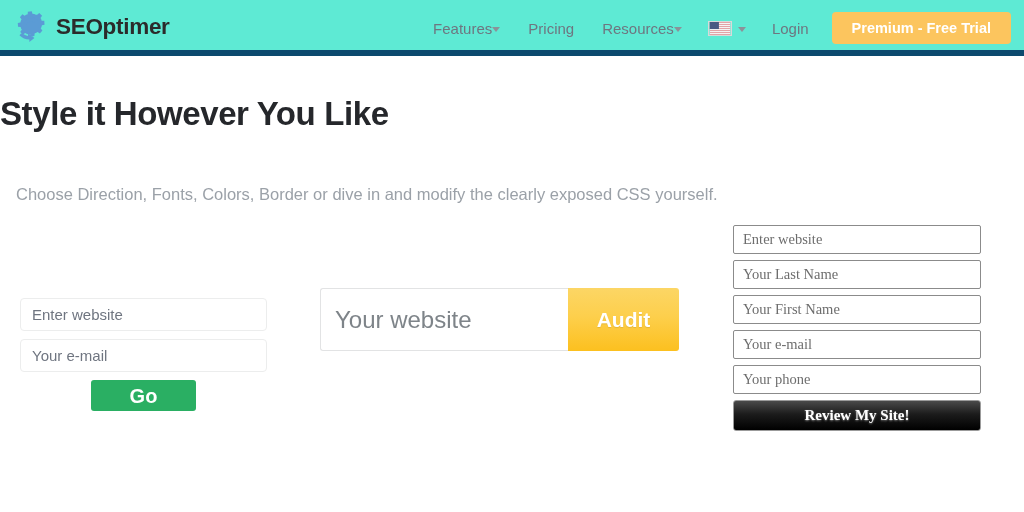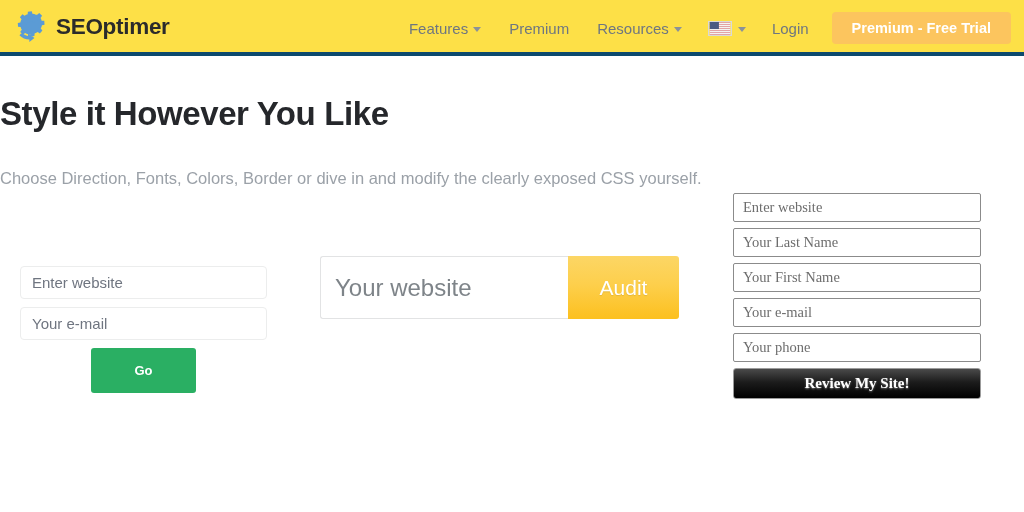--- a/index.html
+++ b/index.html
@@ -15,22 +15,22 @@
     background: #ffffff;
     font-family: "Liberation Sans", sans-serif;
     -webkit-font-smoothing: antialiased;
   }
 
   
   .header {
     position: relative;
     height: 56px;
     width: 100%;
-    border-bottom: 4px solid #0c4a6e;
-    background: #fde047;
+    border-bottom: 6px solid #0c4a6e;
+    background: #5eead4;
   }
   .brand {
     position: absolute;
     left: 13px;
     top: 9px;
     display: flex;
     align-items: center;
     gap: 7px;
     text-decoration: none;
   }
@@ -57,21 +57,20 @@
     gap: 0;
   }
   .nav-item {
     font-size: 15px;
     color: #6e7680;
     padding: 0 14px;
     text-decoration: none;
     white-space: nowrap;
     display: inline-flex;
     align-items: center;
-    gap: 5px;
     cursor: pointer;
     line-height: 1;
     justify-content: center;
   }
   .caret {
     display: inline-block;
     width: 0;
     height: 0;
     border-left: 4px solid transparent;
     border-right: 4px solid transparent;
@@ -114,21 +113,21 @@
   }
   .hero-title {
     margin: 0;
     font-size: 33px;
     font-weight: bold;
     color: #25272b;
     letter-spacing: -0.4px;
     line-height: 1.25;
   }
   .hero-sub {
-    margin: 0;
+    margin: 16px;
     padding-top: 35px;
     font-size: 16.5px;
     color: #9ba1a8;
     font-weight: normal;
   }
 
   
   .widgets {
     position: relative;
     width: 1024px;
@@ -154,24 +153,24 @@
     color: #6f7580;
     padding: 0 11px;
     margin-bottom: 8px;
     outline: none;
   }
   .w-light .fld::placeholder { color: #6f7580; opacity: 1; }
   .btn-go {
     display: block;
     margin: 1px auto 0 auto;
     width: 105px;
-    height: 45px;
+    height: 31px;
     background: #2aaf63;
     color: #ffffff;
-    font-size: 13px;
+    font-size: 20px;
     font-weight: bold;
     border: none;
     border-radius: 3px;
     cursor: pointer;
     font-family: "Liberation Sans", sans-serif;
     line-height: 1;
   }
 
   
   .w-amber {
@@ -196,21 +195,21 @@
   }
   .w-amber .fld::placeholder { color: #7e8489; opacity: 1; }
   .btn-audit {
     width: 111px;
     height: 63px;
     border: none;
     border-radius: 0 3px 3px 0;
     background: linear-gradient(180deg, #fcd665 0%, #fdcf4c 45%, #fcc01f 100%);
     color: #ffffff;
     font-size: 21px;
-    font-weight: normal;
+    font-weight: bold;
     cursor: pointer;
     font-family: "Liberation Sans", sans-serif;
     text-shadow: 0 1px 1px rgba(0,0,0,0.10);
   }
 
   
   .w-dark {
     position: absolute;
     left: 733px;
     top: 5px;
@@ -263,21 +262,21 @@
   </a>
 
   <nav class="nav">
 
     <a class="nav-item" href="#">
       <span>Features</span>
       <i class="caret"></i>
     </a>
 
     <a class="nav-item" href="#">
-      <span>Premium</span>
+      <span>Pricing</span>
     </a>
 
     <a class="nav-item" href="#">
       <span>Resources</span>
       <i class="caret"></i>
     </a>
 
     <span class="nav-lang">
       <svg class="flag" viewBox="0 0 38 24">
         <rect width="38" height="24" fill="#f4f4f4"></rect>

